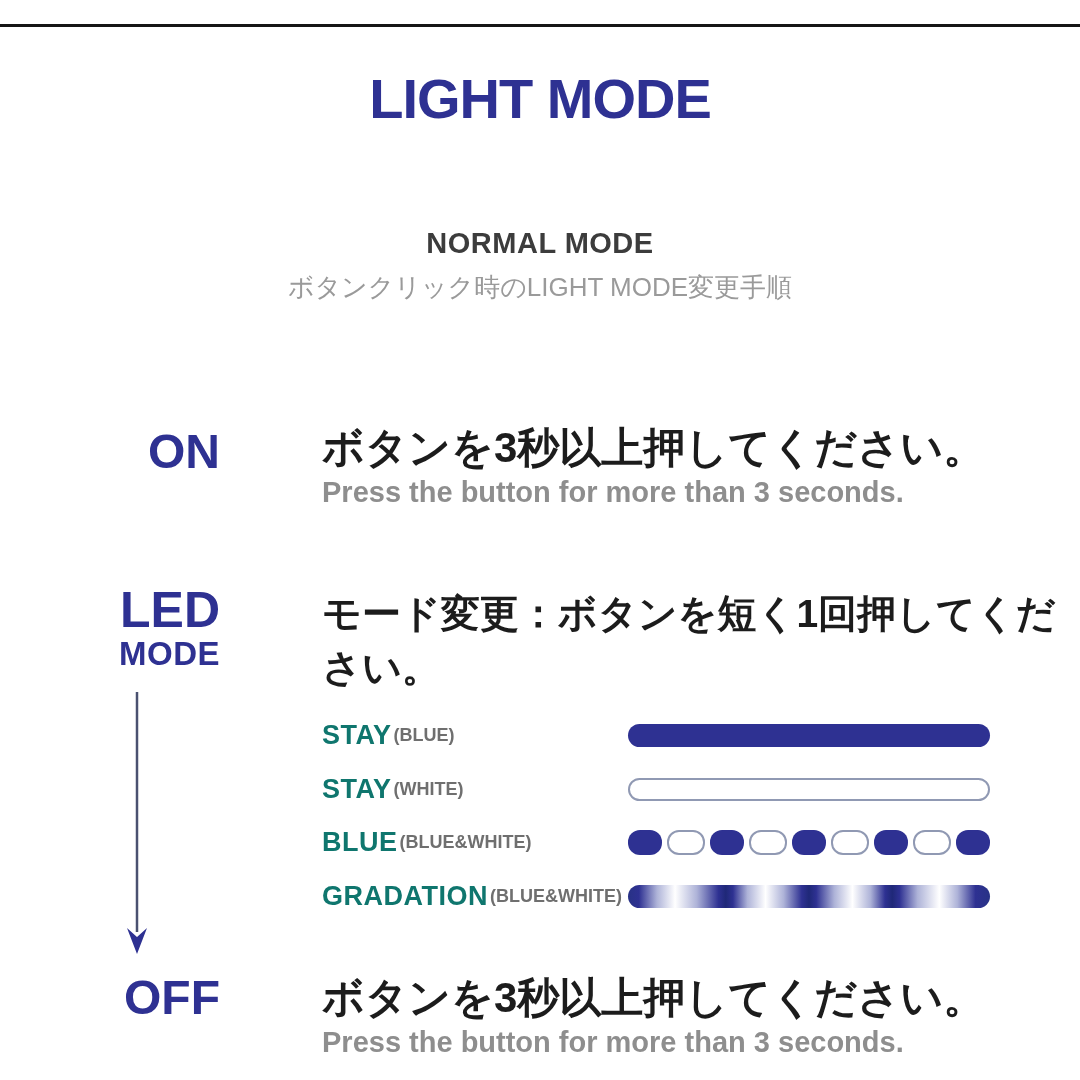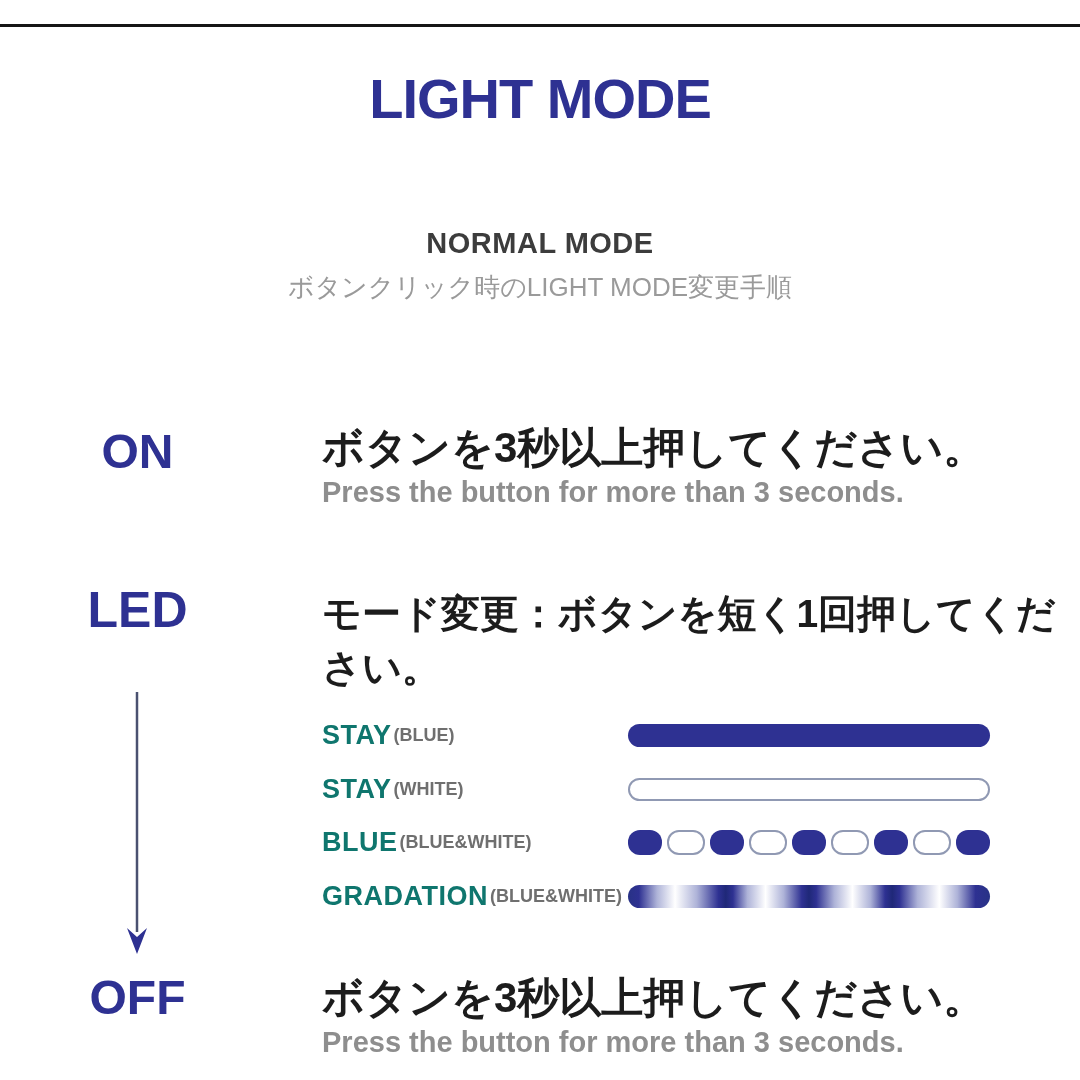--- a/index.html
+++ b/index.html
@@ -17,21 +17,21 @@
   .top-border{position:absolute;left:0;top:0;width:1080px;height:3px;background:#161616;}
 
   .page-title{position:absolute;left:0;top:42px;width:1080px;text-align:center;
     font-size:56px;font-weight:800;letter-spacing:-1px;color:var(--navy);}
 
   .mode-heading{position:absolute;left:0;top:203px;width:1080px;text-align:center;
     font-size:29px;font-weight:700;letter-spacing:.5px;color:var(--heading-dark);}
   .procedure-note{position:absolute;left:0;top:246px;width:1080px;text-align:center;
     font-size:26px;font-weight:400;color:var(--subtitle-gray);}
 
-  .side-label{position:absolute;left:55px;width:165px;text-align:center;
+  .side-label{position:absolute;left:55px;width:165px;text-align:right;
     color:var(--navy);font-weight:800;}
   .side-on{top:400px;font-size:48px;}
   .side-led{top:560px;font-size:50px;line-height:52px;}
   .side-led .sub{font-size:33px;line-height:36px;letter-spacing:.5px;}
   .side-off{top:946px;font-size:48px;}
 
   .ja-line{position:absolute;left:322px;color:var(--text-black);font-weight:800;}
   .en-line{position:absolute;left:322px;color:var(--text-gray);font-weight:700;}
   .on-ja{top:396px;font-size:42px;}
   .on-en{top:452px;font-size:29px;}
@@ -75,20 +75,21 @@
 
   <div class="mode-heading">NORMAL MODE</div>
   <div class="procedure-note">ボタンクリック時のLIGHT MODE変更手順</div>
 
   <div class="side-label side-on">ON</div>
   <div class="ja-line on-ja">ボタンを3秒以上押してください。</div>
   <div class="en-line on-en">Press the button for more than 3 seconds.</div>
 
   <div class="side-label side-led">
     <div>LED</div>
+    <div class="sub">MODE</div>
   </div>
   <div class="ja-line led-ja">モード変更：ボタンを短く1回押してください。</div>
 
   <div class="arrow-wrap">
     <svg width="22" height="262" viewBox="0 0 22 262" xmlns="http://www.w3.org/2000/svg">
       <line x1="11" y1="0" x2="11" y2="240" stroke="#4a5170" stroke-width="2.5"></line>
       <path d="M11 262 L1 236 L11 245 L21 236 Z" fill="#2E3192"></path>
     </svg>
   </div>
 

